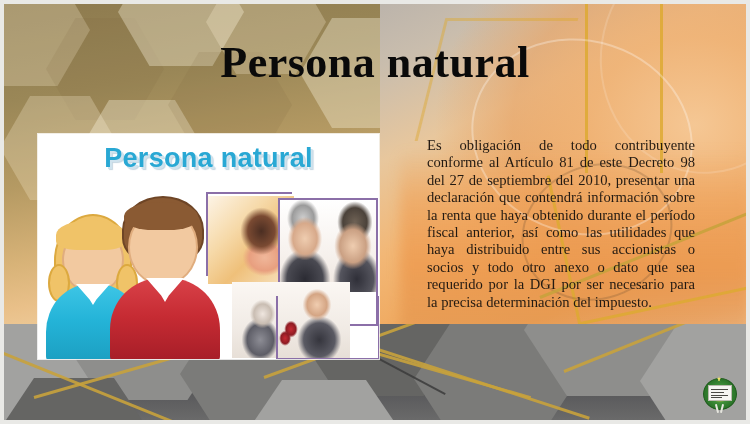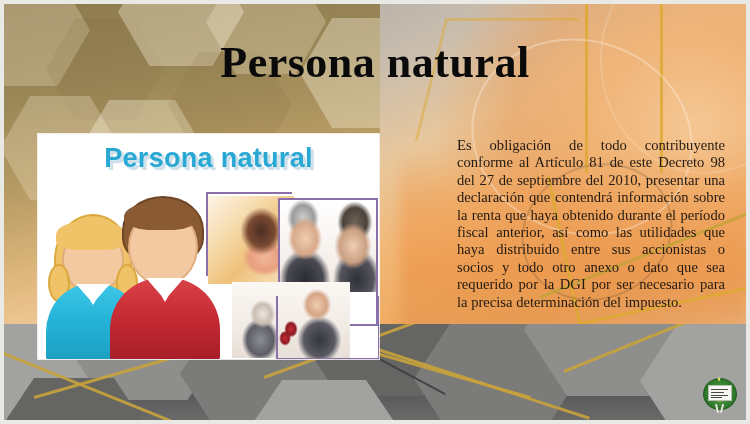--- a/index.html
+++ b/index.html
@@ -123,21 +123,20 @@
   .soft{filter:blur(.4px);}
 
   
   #body-text{
     position:absolute;left:427px;top:137px;width:268px;
     font-family:"Liberation Serif",serif;
     font-size:14.6px;line-height:17.4px;
     color:#231a12;
     text-align:justify;
     z-index:30;
-    margin-left:30px;
   }
 
   
   #emblem{
     position:absolute;left:700px;top:376px;width:38px;height:40px;z-index:40;
   }
   .em-wreath{
     position:absolute;left:3px;top:2px;width:32px;height:30px;
     border-radius:50%;
     background:radial-gradient(circle at 50% 50%,#f2e36a 0%,#d8c43f 22%,#3f8f3a 40%,#2f7a2c 62%,#246522 100%);

